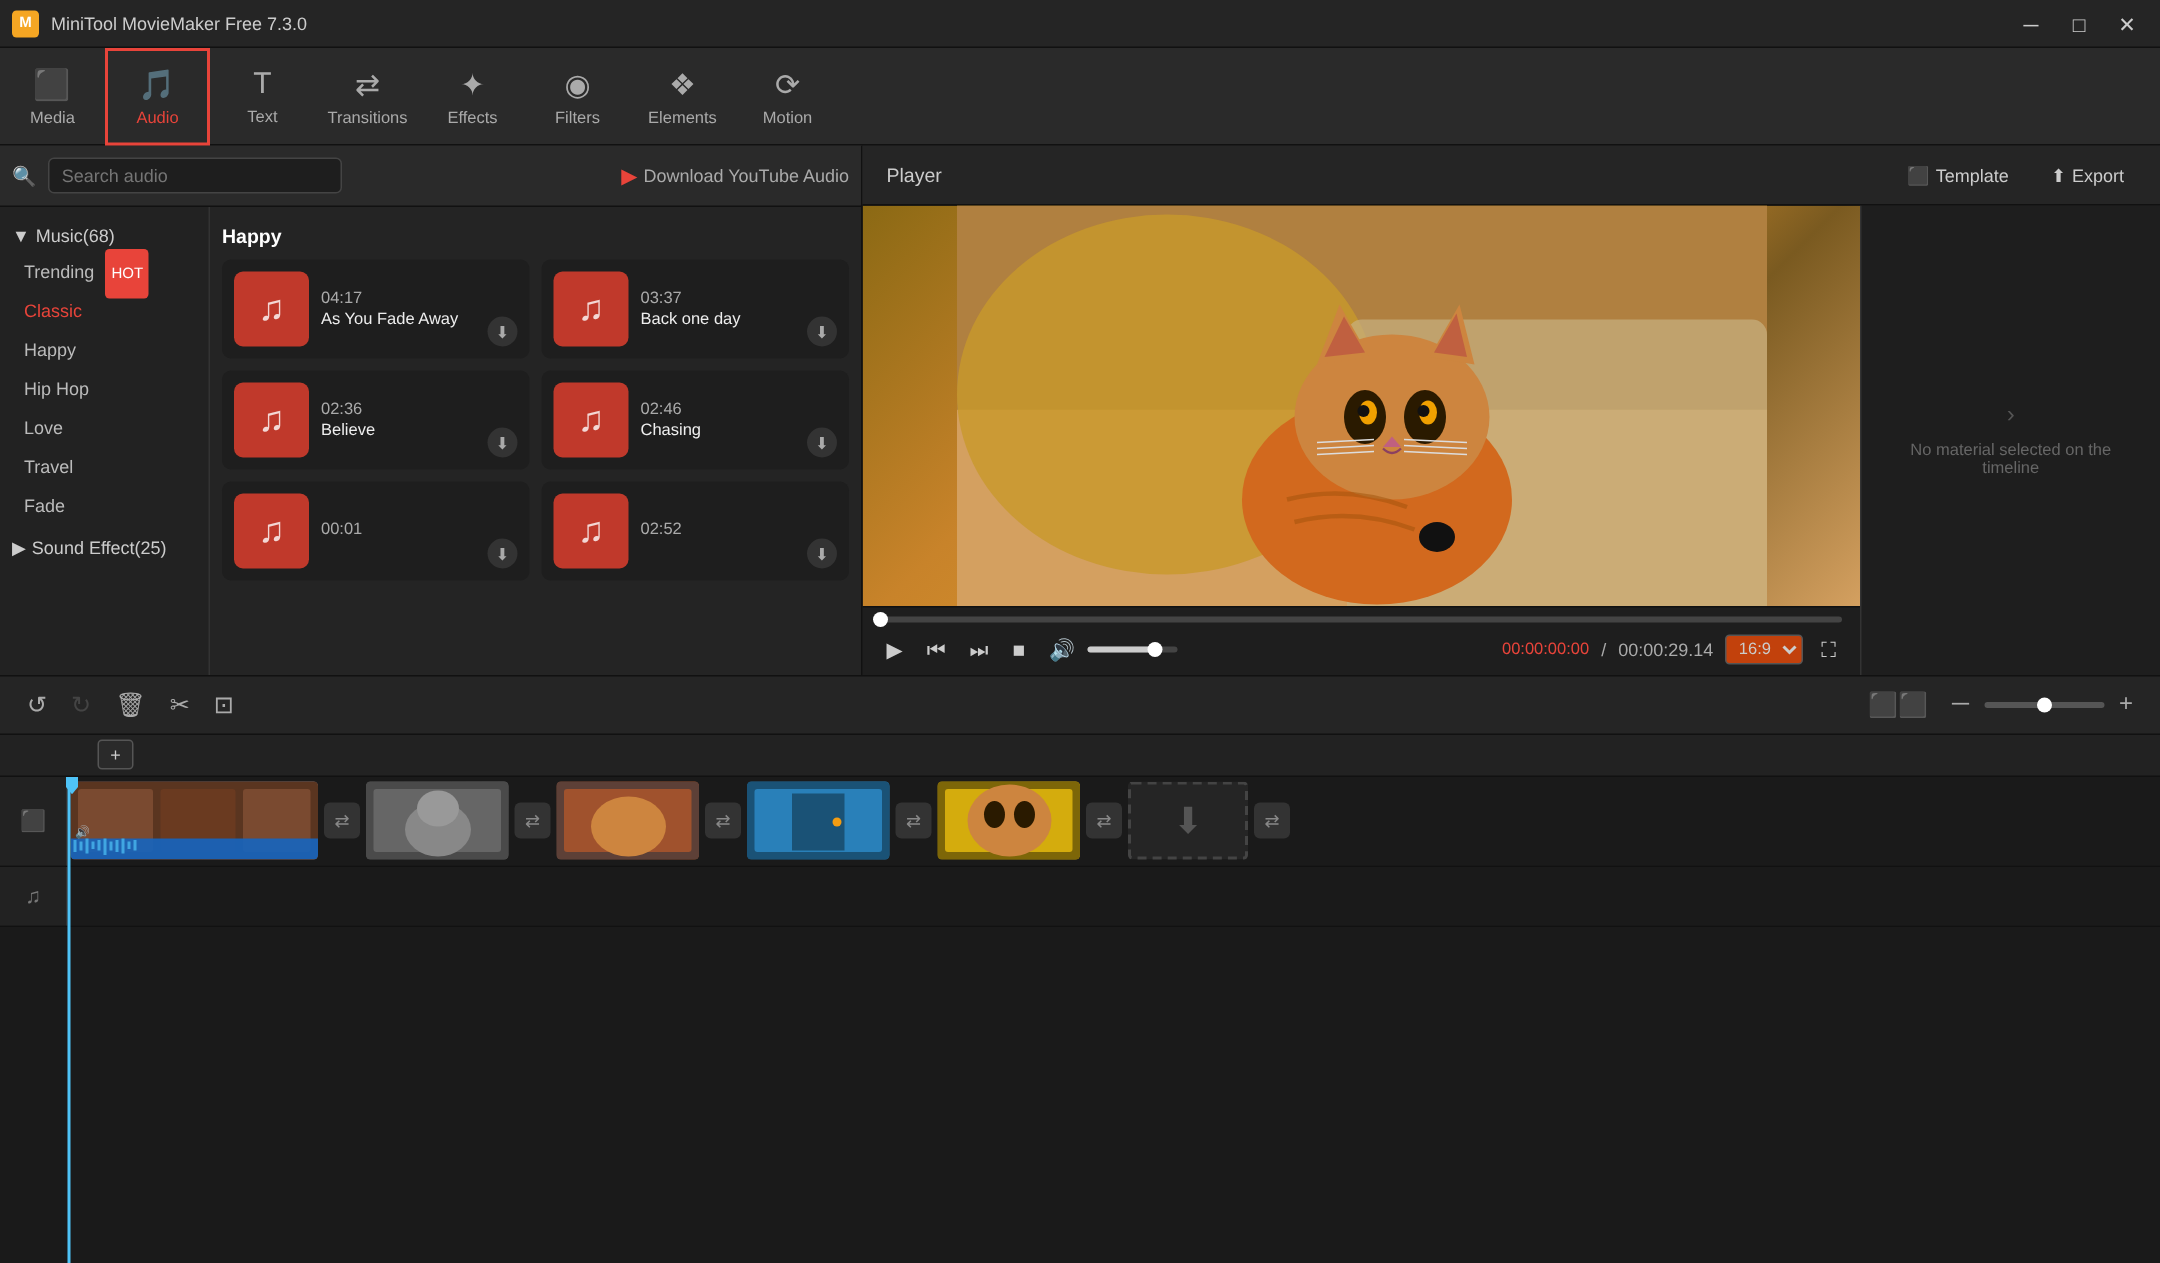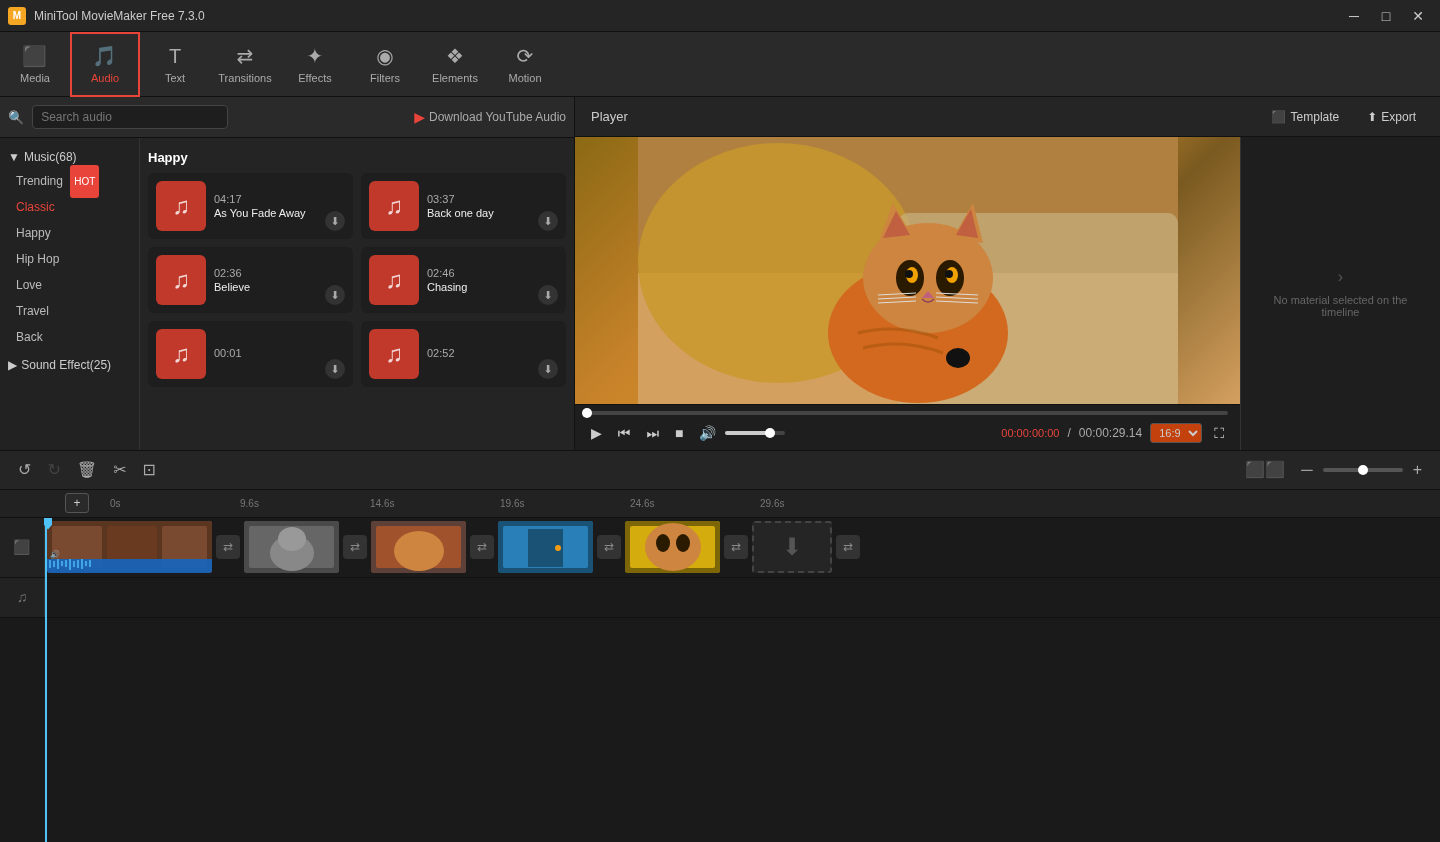--- a/index.html
+++ b/index.html
@@ -737,21 +737,21 @@
         <div class="sidebar-item">
           <span>Hip Hop</span>
         </div>
         <div class="sidebar-item">
           <span>Love</span>
         </div>
         <div class="sidebar-item">
           <span>Travel</span>
         </div>
         <div class="sidebar-item">
-          <span>Back</span>
+          <span>Fade</span>
         </div>
         <div class="sidebar-section" style="margin-top:4px;">
           <span>▶</span>
           <span>Sound Effect(25)</span>
         </div>
       </div>
 
       <div id="music-content">
 
 
@@ -987,28 +987,20 @@
     </button>
   </div>
 </div>
 
 <div id="timeline">
 
   <div id="timeline-ruler">
     <div style="width:45px; flex-shrink:0;">
       <button style="background:#2a2a2a; border:1px solid #555; color:#ccc; width:24px; height:20px; border-radius:3px; cursor:pointer; font-size:12px; display:flex; align-items:center; justify-content:center;">+</button>
     </div>
-    <div class="ruler-marks" style="position:relative; height:100%;">
-      <span class="ruler-mark" style="left:0px;">0s</span>
-      <span class="ruler-mark" style="left:130px;">9.6s</span>
-      <span class="ruler-mark" style="left:260px;">14.6s</span>
-      <span class="ruler-mark" style="left:390px;">19.6s</span>
-      <span class="ruler-mark" style="left:520px;">24.6s</span>
-      <span class="ruler-mark" style="left:650px;">29.6s</span>
-    </div>
   </div>
 
   <div id="timeline-tracks" style="position:relative;">
 
     <div class="playhead-line"></div>
     <div class="playhead-top"></div>
 
     <div class="track-row">
       <div class="track-label">
         <span style="font-size:14px;">⬛</span>

